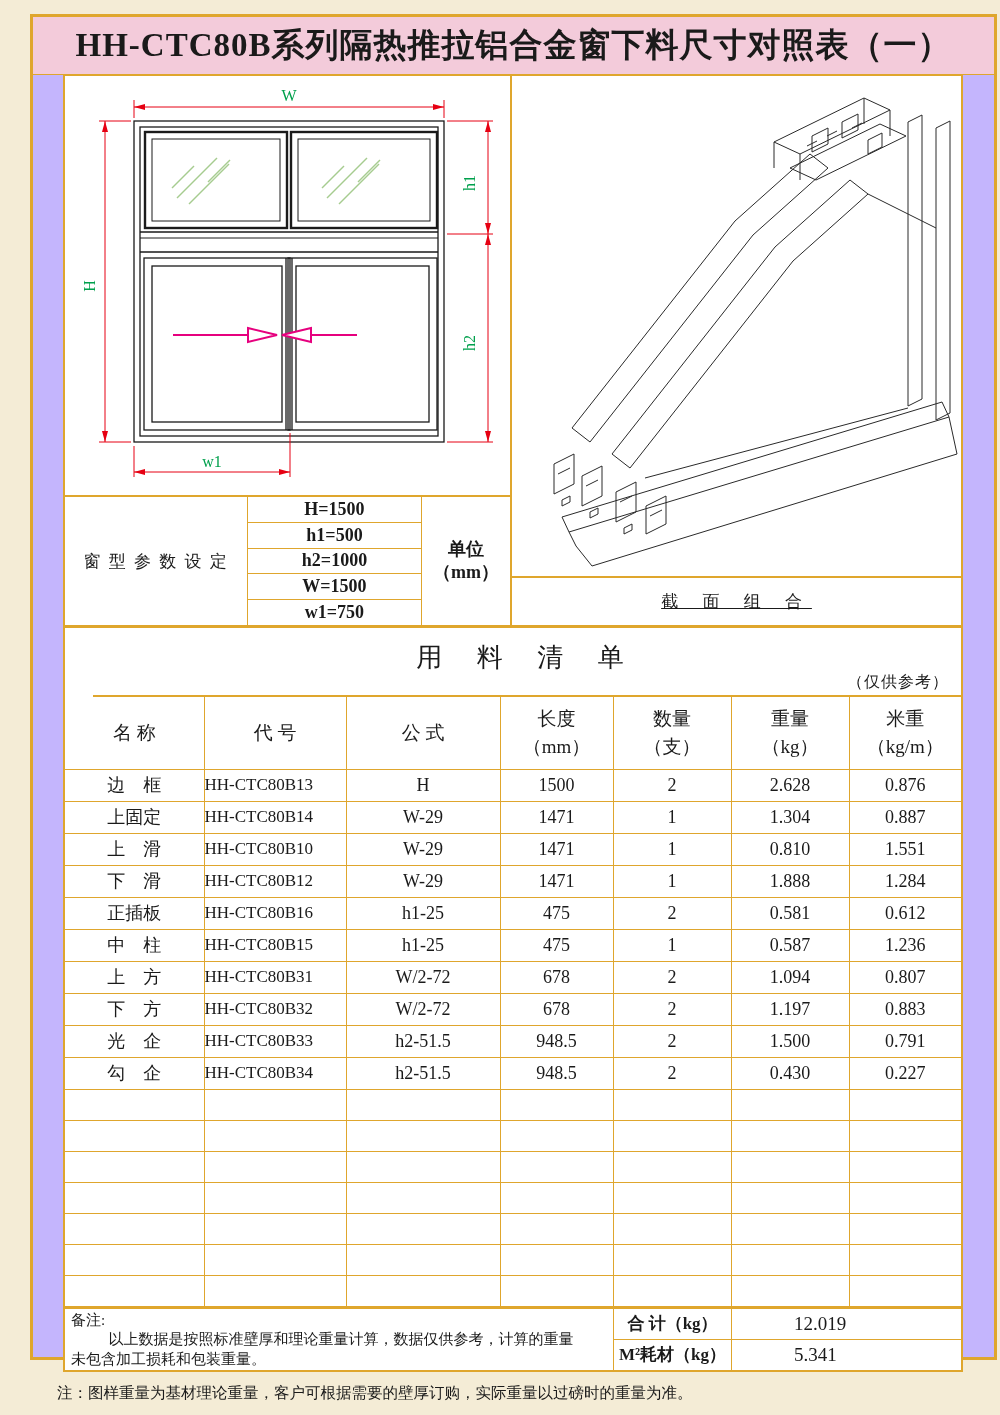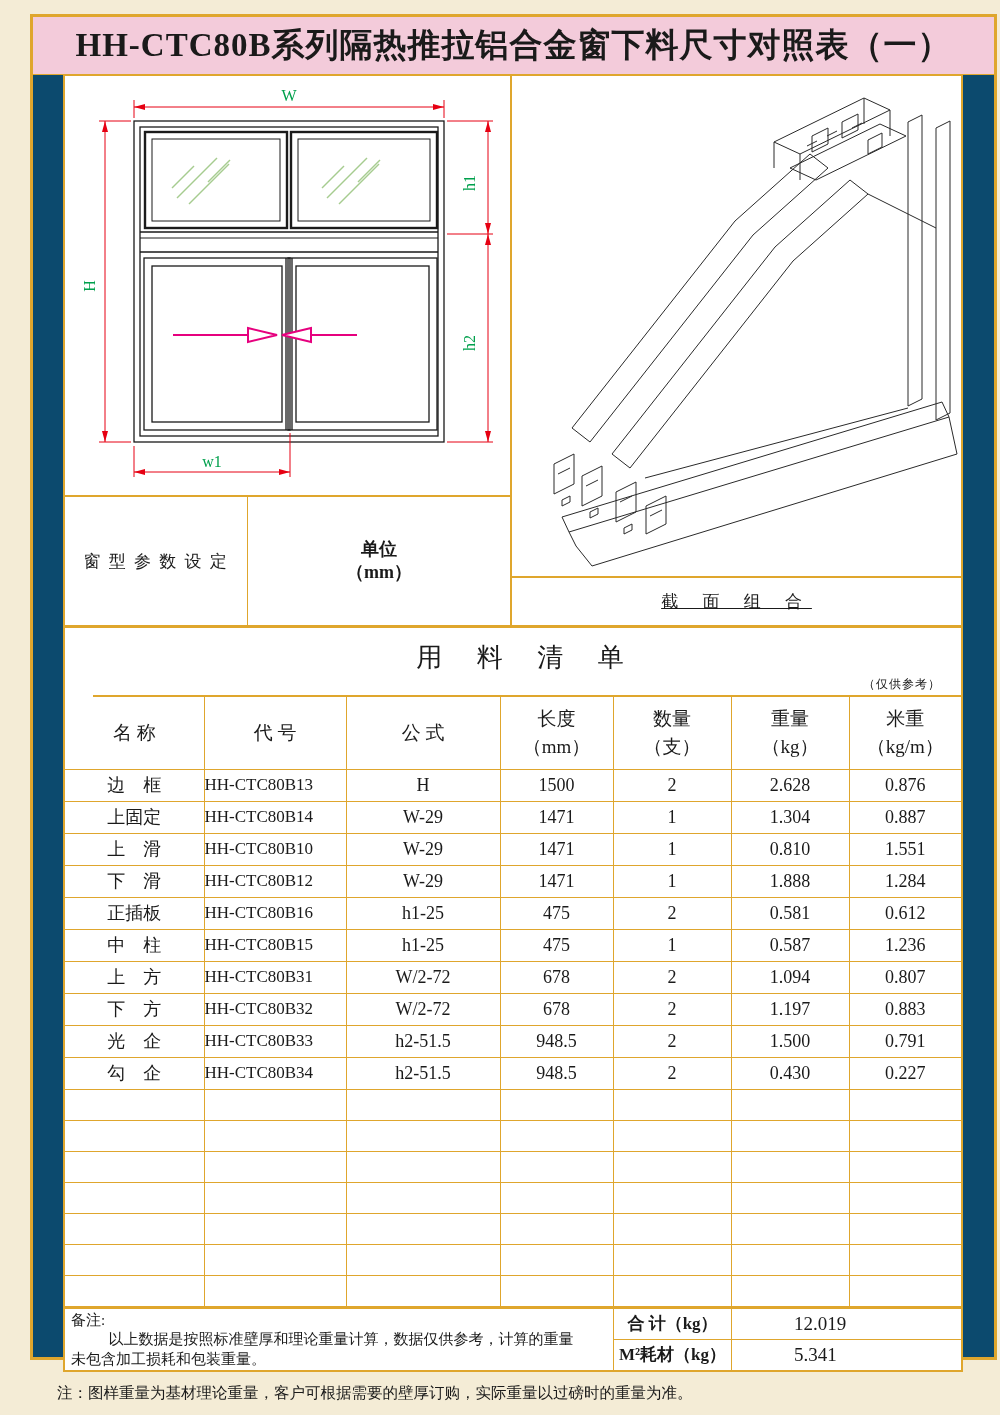--- a/index.html
+++ b/index.html
@@ -4,21 +4,21 @@
 <style>
   html,body{margin:0;padding:0;}
   body{
     width:1000px;height:1415px;position:relative;
     background:#f4ecd6;
     font-family:"Liberation Serif","DejaVu Serif",serif;
     color:#1a1a1a;
   }
   .sheet{
     position:absolute;left:30px;top:14px;width:967px;height:1346px;
-    box-sizing:border-box;border:3px solid #dfa62d;background:#0c4a6e;
+    box-sizing:border-box;border:3px solid #dfa62d;background:#c4b5fd;
   }
   .title-bar{
     position:absolute;left:0;top:0;width:961px;height:57px;
     background:#f3cbda;border-bottom:1px solid #dfa62d;
     display:flex;align-items:center;justify-content:center;
     font-size:33px;font-weight:600;letter-spacing:1px;white-space:nowrap;
   }
   .grid{
     position:absolute;left:30px;top:57px;width:900px;height:1298px;
     box-sizing:border-box;border:2px solid #dfa62d;background:#fff;
@@ -55,21 +55,21 @@
     flex:1;box-sizing:border-box;border-top:2px solid #dfa62d;
     display:flex;align-items:center;justify-content:center;
     font-size:17px;letter-spacing:10px;text-decoration:underline;
   }
   .list-title{
     height:70px;box-sizing:border-box;border-bottom:2px solid #dfa62d;position:relative;
     display:flex;align-items:center;justify-content:center;margin-left:28px;
   }
   .list-title .lt{font-size:26px;letter-spacing:14px;margin-top:-8px;}
   .list-title .ref{
-    position:absolute;right:20px;bottom:2px;font-size:12px;letter-spacing:1px;
+    position:absolute;right:12px;bottom:2px;font-size:16px;letter-spacing:1px;
   }
   table.mat{
     border-collapse:collapse;table-layout:fixed;width:100%;
   }
   table.mat td,table.mat th{
     border:1.5px solid #dfa62d;box-sizing:border-box;
     font-weight:normal;text-align:center;font-size:18px;padding:0;
     overflow:hidden;white-space:nowrap;
   }
   table.mat tr.hdr{height:72px;}
@@ -184,20 +184,27 @@
               <text x="224" y="25">W</text>
               <text transform="translate(30,210) rotate(-90)">H</text>
               <text transform="translate(410,107) rotate(-90)">h1</text>
               <text transform="translate(410,267) rotate(-90)">h2</text>
               <text x="147" y="391">w1</text>
             </g>
           </svg>
         </div>
         <div class="param-table">
           <div class="param-label">窗 型 参 数 设 定</div>
+          <div class="param-values">
+            <div class="pv">H=1500</div>
+            <div class="pv">h1=500</div>
+            <div class="pv">h2=1000</div>
+            <div class="pv">W=1500</div>
+            <div class="pv">w1=750</div>
+          </div>
           <div class="param-unit">
             <span>单位</span>
             <span>（mm）</span>
           </div>
         </div>
       </div>
 
       <div class="right-col">
         <div class="section-cell">
           <svg width="447" height="500" viewBox="0 0 447 500">

